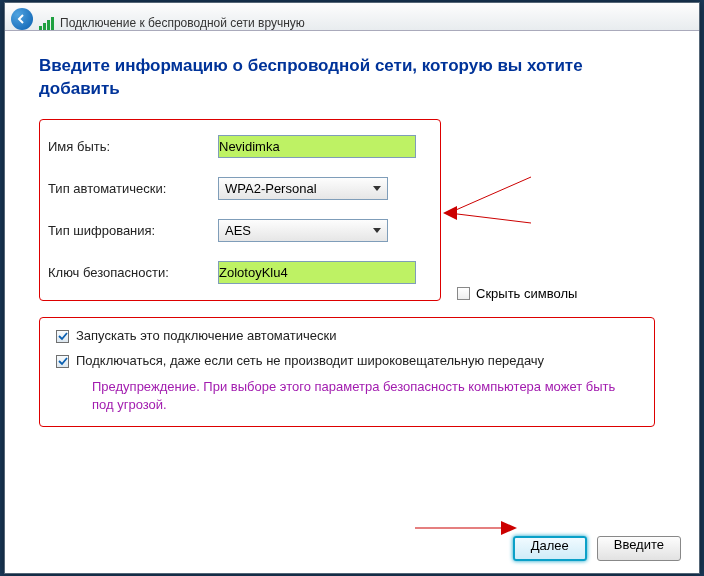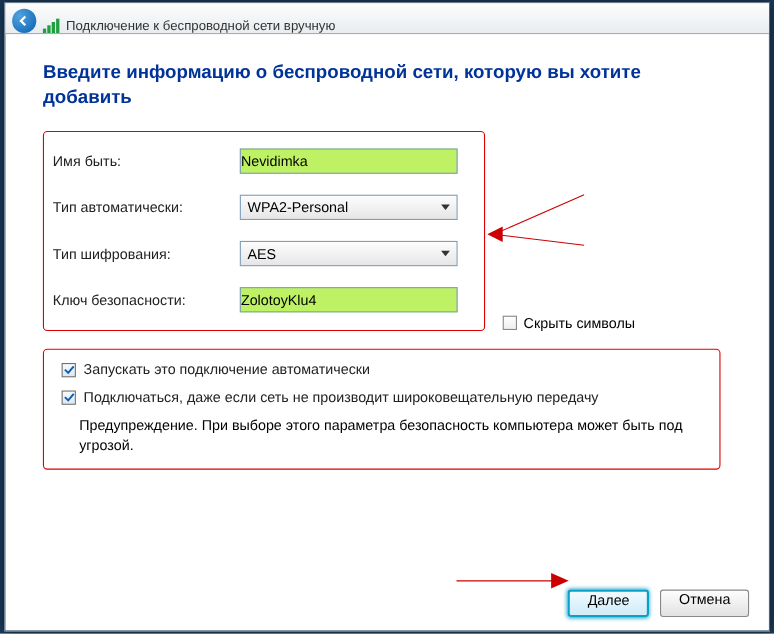--- a/index.html
+++ b/index.html
@@ -15,29 +15,29 @@
 .wifi-ico span:nth-child(3){height:10px}
 .wifi-ico span:nth-child(4){height:13px}
 .title-text{font-size:12px;color:#333}
 .content{padding:24px 34px 10px 34px}
 .heading{color:#003399;font-size:17px;font-weight:700;line-height:1.35;margin-bottom:18px}
 .form-box{border:1.5px solid #d00;border-radius:4px;padding:14px 14px 10px 8px;position:relative;width:402px}
 .row{display:flex;align-items:center;height:26px;margin-bottom:16px}
 .row:last-child{margin-bottom:4px}
 .lbl{width:170px;font-size:13px;color:#222}
 .txt-input{width:198px;height:23px;border:1px solid #7f9db9;padding:2px 0;font-size:13px;background:#bef264}
-.combo{width:198px;height:23px;border:1px solid #7f9db9;background:linear-gradient(#fdfdfd,#e6e6e6);padding:2px 6px;font-size:13px;display:flex;align-items:center;justify-content:space-between;cursor:pointer}
+.combo{width:170px;height:23px;border:1px solid #7f9db9;background:linear-gradient(#fdfdfd,#e6e6e6);padding:2px 6px;font-size:13px;display:flex;align-items:center;justify-content:space-between;cursor:pointer}
 .combo .arr{border-left:4px solid transparent;border-right:4px solid transparent;border-top:5px solid #333}
 .hide-row{position:absolute;left:452px;top:283px;display:flex;align-items:center;gap:6px;font-size:13px}
 .chk{width:13px;height:13px;border:1px solid #888;background:linear-gradient(#fff,#eee)}
 .opts-box{border:1.5px solid #d00;border-radius:4px;margin-top:16px;padding:10px 16px 12px 16px;width:616px}
 .opt-row{display:flex;align-items:flex-end;gap:7px;font-size:13px;color:#222;margin-bottom:10px}
 .chk2{width:13px;height:13px;border:1px solid #707070;background:linear-gradient(#f8fbfd,#dde7ef);display:flex;align-items:center;justify-content:center;flex-shrink:0;margin-top:2px}
 .chk2 svg{width:10px;height:10px}
-.warn{font-size:13px;color:#000000;margin-left:16px;line-height:1.4}
+.warn{font-size:13px;color:#a21caf;margin-left:36px;line-height:1.4}
 .footer{position:absolute;bottom:12px;right:18px;display:flex;gap:10px}
 .btn{height:25px;padding:0 16px;font-size:13px;border:1px solid #888;background:linear-gradient(#fdfdfd,#e2e2e2);border-radius:3px;cursor:pointer;display:flex;}
 .btn.primary{border:2px solid #0aa0c8;box-shadow:0 0 4px #0aa0c8;background:linear-gradient(#f0faff,#d0ecf8)}
 .red-arrow{position:absolute;pointer-events:none}
 .ra1{left:438px;top:172px;width:90px;height:50px}
 .ra2{left:408px;top:505px;width:105px;height:40px}
 </style>
 </head>
 <body>
 
@@ -109,21 +109,21 @@
       </div>
       <div class="warn">Предупреждение. При выборе этого параметра безопасность компьютера может быть под угрозой.</div>
     </div>
   </div>
 
   <div class="footer">
     <div class="btn primary">
         <span>Далее</span>
       </div>
     <div class="btn">
-        <span>Отмена</span>
+        <span>Введите</span>
       </div>
   </div>
 
   <svg class="red-arrow ra1" viewBox="0 0 90 50">
     <line x1="88" y1="2" x2="6" y2="38" stroke="#c00" stroke-width="1"></line>
     <line x1="88" y1="48" x2="6" y2="38" stroke="#c00" stroke-width="1"></line>
     <polygon points="0,38 14,31 14,45" fill="#c00"></polygon>
   </svg>
   <svg class="red-arrow ra2" viewBox="0 0 105 40">
     <line x1="2" y1="20" x2="92" y2="20" stroke="#c00" stroke-width="1.2"></line>

